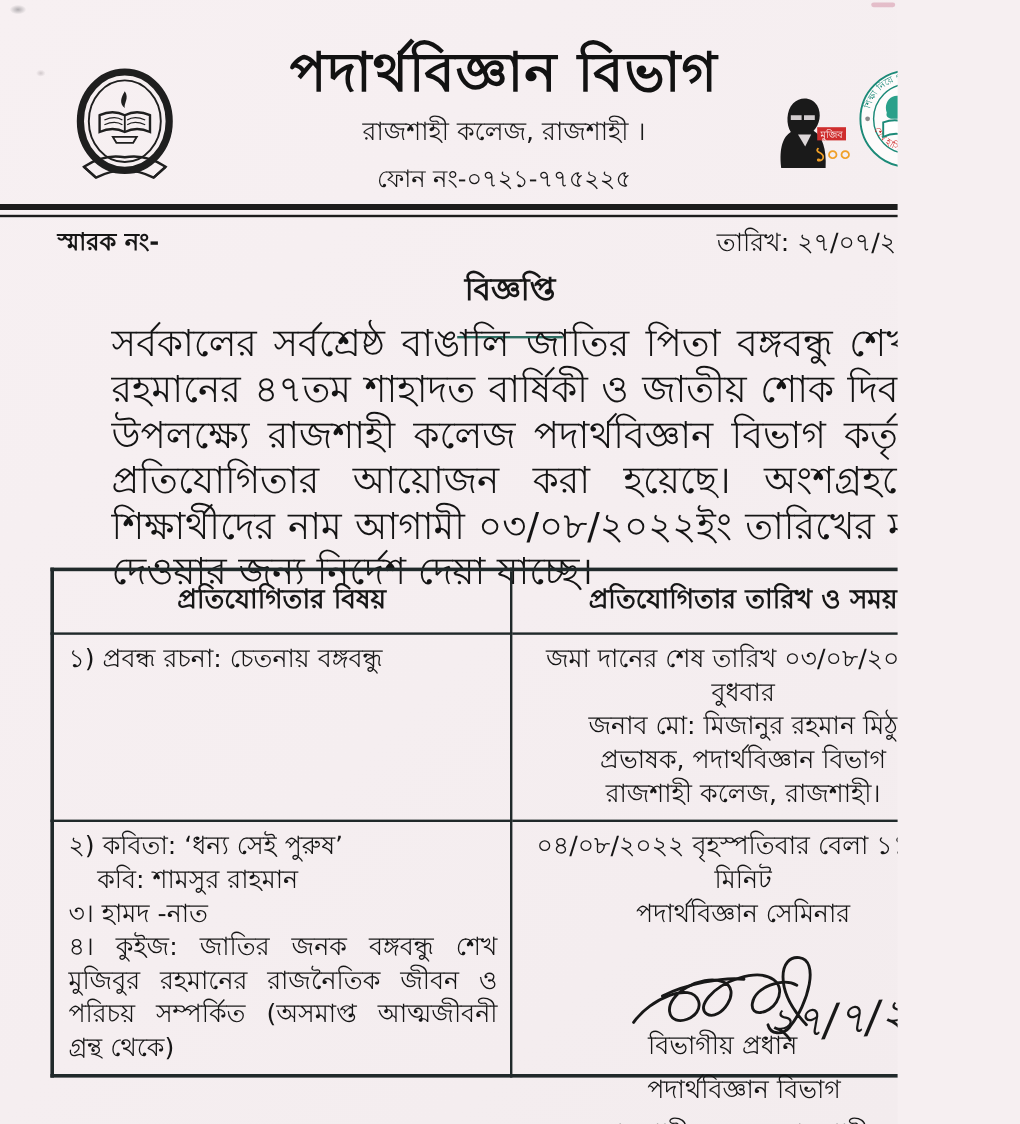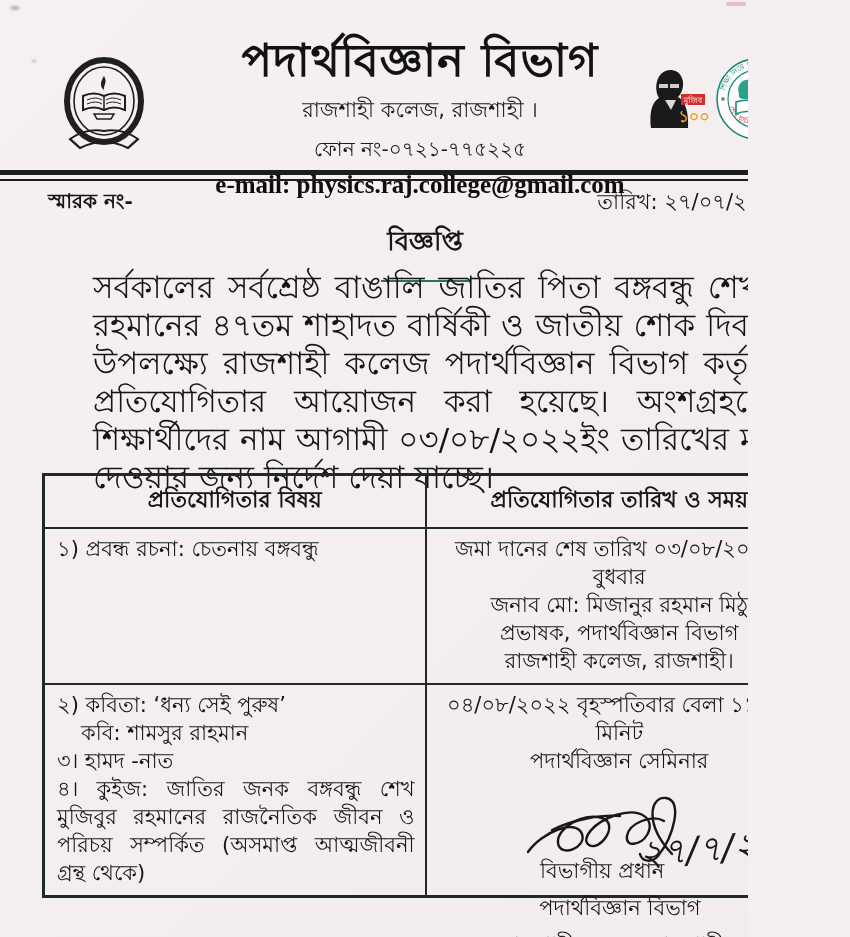--- a/index.html
+++ b/index.html
@@ -21,21 +21,21 @@
   .mark-tr { position:absolute; right:2px; top:2px; width:20px; height:4px;
     background:rgba(214,150,170,.55); border-radius:2px; }
 
   
   .emblem-left { position:absolute; left:58px; top:56px; width:92px; height:98px; }
   .header-center { position:absolute; left:150px; top:34px; width:540px; text-align:center; }
   .dept-title { font-size:45px; font-weight:bold; letter-spacing:1px; color:#121212; line-height:1.2; }
   .college-line { font-size:21px; margin-top:6px; color:#1a1a1a; }
   .phone-line { font-size:20px; margin-top:5px; color:#1a1a1a; }
   .email-line { font-family:"Liberation Serif", serif; font-weight:bold; font-size:25px; margin-top:4px; color:#0d0d0d; }
-  .logo-mujib { position:absolute; left:645px; top:64px; width:66px; height:70px; }
+  .logo-mujib { position:absolute; left:645px; top:76px; width:66px; height:70px; }
   .logo-color { position:absolute; left:714px; top:56px; width:86px; height:86px; }
 
   .double-rule { position:absolute; left:0; top:170px; width:850px; height:11px;
     border-top:5px solid #1c1c1c; border-bottom:2px solid #1c1c1c; }
 
   .memo-row { position:absolute; left:0; top:186px; width:850px; }
   .memo-label { position:absolute; left:48px; top:0; font-size:20px; font-weight:bold; }
   .date-label { position:absolute; right:34px; top:0; font-size:21px; }
 
   
@@ -93,21 +93,20 @@
       <path d="M36 58 L56 58 L53 63 L39 63 Z" fill="none" stroke="#1f1f1f" stroke-width="1.5"></path>
       <path d="M12 83 Q28 72 46 75 Q64 72 80 83 L70 92 Q46 80 22 92 Z" fill="none" stroke="#1f1f1f" stroke-width="2"></path>
       <path d="M22 92 L12 83 M70 92 L80 83" stroke="#1f1f1f" stroke-width="2"></path>
     </svg>
   </div>
 
   <div class="header-center">
     <div class="dept-title">পদার্থবিজ্ঞান বিভাগ</div>
     <div class="college-line">রাজশাহী কলেজ, রাজশাহী ।</div>
     <div class="phone-line">ফোন নং-০৭২১-৭৭৫২২৫</div>
-    <div class="email-line">e-mail: physics.raj.college@gmail.com</div>
   </div>
 
   <div class="logo-mujib">
     <svg width="66" height="70" viewBox="0 0 66 70">
       <path d="M6 64 C4 46 8 38 14 34 C10 28 10 16 16 10 C22 4 32 5 36 12 C40 19 38 28 33 33 C40 37 44 48 43 64 Z" fill="#1a1a1a"></path>
       <path d="M14 20 h9 v4 h-9 z M25 20 h9 v4 h-9 z" fill="#f3ecee" opacity=".85"></path>
       <path d="M20 36 L26 46 L31 36 Z" fill="#f3ecee" opacity=".9"></path>
       <rect x="36" y="30" width="24" height="11" fill="#cf2e2e"></rect>
       <text x="48" y="39" font-size="8" text-anchor="middle" fill="#ffffff">মুজিব</text>
       <text x="49" y="58" font-size="16" font-weight="bold" text-anchor="middle" fill="#f0a028">১০০</text>

